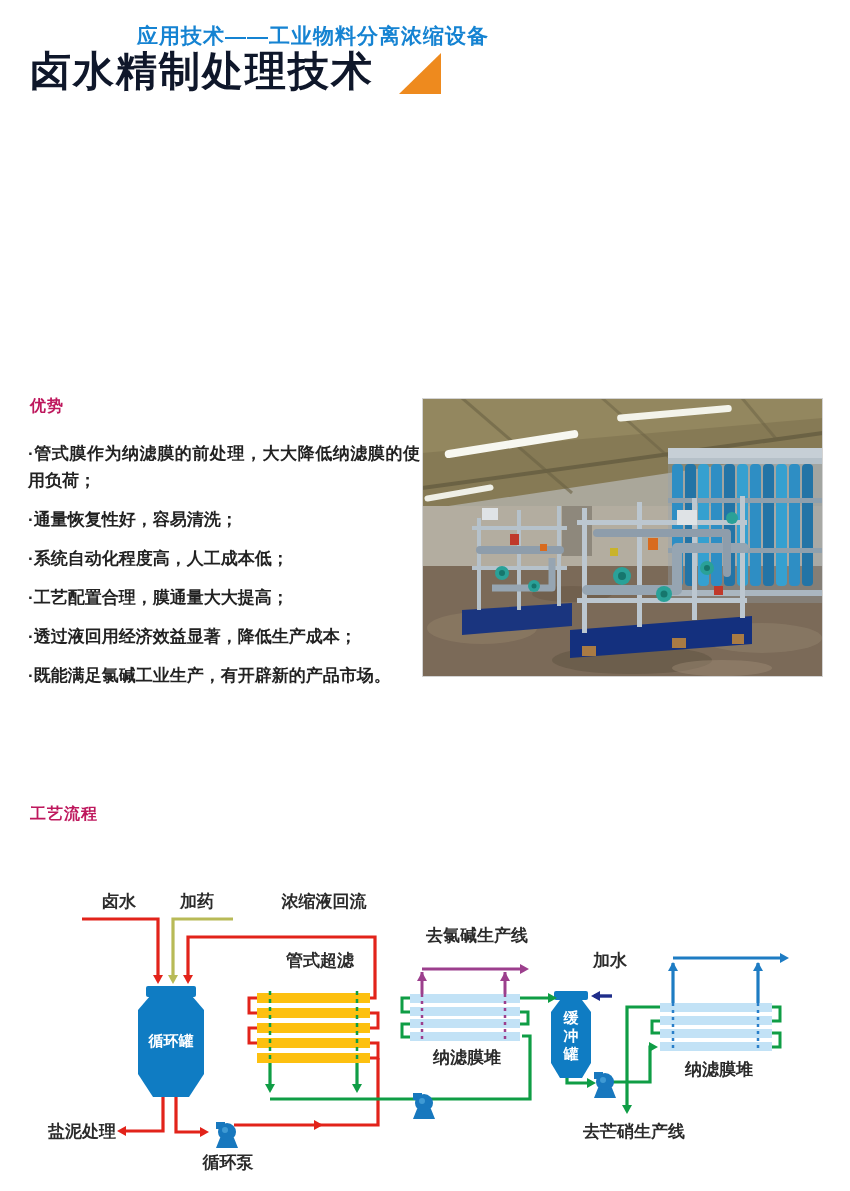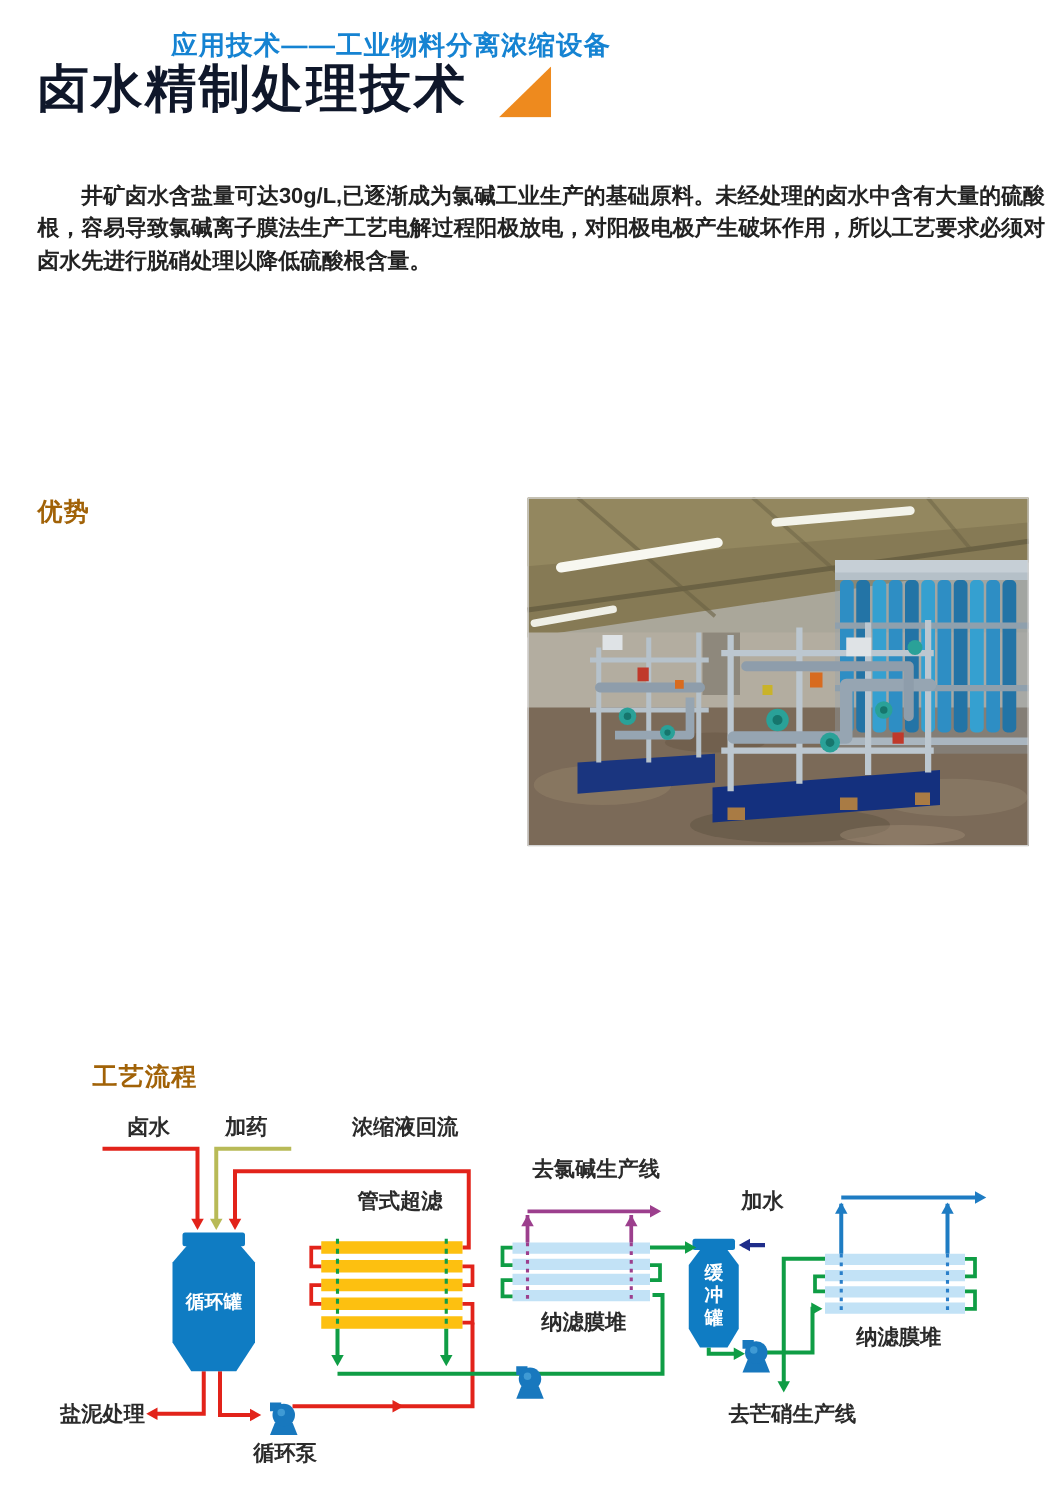--- a/index.html
+++ b/index.html
@@ -8,45 +8,52 @@
   .kicker{position:absolute;left:101px;top:22px;font-size:21px;font-weight:700;
           color:#1583d2;letter-spacing:1px;white-space:nowrap;margin-left:36px;}
   .title{position:absolute;left:30px;top:44px;font-size:41px;font-weight:800;
          color:#0f172a;letter-spacing:2px;white-space:nowrap;}
   .title-triangle{position:absolute;left:399px;top:53px;width:42px;height:41px;
          background:#ee8a1e;clip-path:polygon(0 100%,100% 100%,100% 0);}
   .body-par{position:absolute;left:30px;width:806px;font-size:17.5px;line-height:26px;
          color:#222;font-weight:600;text-align:justify;text-indent:2em;margin:0;}
   .p1{top:143px;}
   .p2{top:237px;}
-  .section-h{position:absolute;left:30px;font-size:20px;font-weight:700;color:#a16207;
+  .section-h{position:absolute;left:30px;font-size:16px;font-weight:700;color:#be185d;
          letter-spacing:1px;}
   .adv-h{top:396px;}
-  .flow-h{top:848px;margin-left:44px;}
+  .flow-h{top:804px;}
   .adv-list{position:absolute;left:28px;top:440px;width:392px;}
   .adv-item{font-size:17px;line-height:27px;font-weight:600;color:#222;margin:0 0 12px 0;
          text-align:justify;}
   .photo{position:absolute;left:422px;top:398px;width:401px;height:279px;}
   .diagram{position:absolute;left:0;top:860px;}
   svg text{font-family:"Liberation Sans","DejaVu Sans",sans-serif;}
   .flow-label{font-size:17px;font-weight:700;fill:#2b2b2b;}
   .tank-label{font-size:15px;font-weight:700;fill:#ffffff;}
 </style>
 </head>
 <body>
 
 <div class="page">
 
   <div class="kicker">应用技术——工业物料分离浓缩设备</div>
   <div class="title">卤水精制处理技术</div>
   <div class="title-triangle"></div>
 
-  <p class="body-par p1">井矿卤水含盐量可达30g/L,已逐渐成为氯碱工业生产的基础原料。未经处理的卤水中含有大量的硫酸根，容易导致氯碱离子膜法生产工艺电解过程阳极放电，对阳极电极产生破坏作用，所以工艺要求必须对卤水先进行脱硝处理以降低硫酸根含量。</p>
 
   <div class="section-h adv-h">优势</div>
+  <div class="adv-list">
+    <p class="adv-item">·管式膜作为纳滤膜的前处理，大大降低纳滤膜的使用负荷；</p>
+    <p class="adv-item">·通量恢复性好，容易清洗；</p>
+    <p class="adv-item">·系统自动化程度高，人工成本低；</p>
+    <p class="adv-item">·工艺配置合理，膜通量大大提高；</p>
+    <p class="adv-item">·透过液回用经济效益显著，降低生产成本；</p>
+    <p class="adv-item">·既能满足氯碱工业生产，有开辟新的产品市场。</p>
+  </div>
 
   <svg class="photo" viewBox="0 0 401 279">
     <rect x="0" y="0" width="401" height="279" fill="#aaa79a"></rect>
 
     <g>
       <polygon points="0,0 401,0 401,52 0,112" fill="#867a55"></polygon>
       <polygon points="0,0 401,0 401,20 0,55" fill="#93875f"></polygon>
       <line x1="0" y1="90" x2="401" y2="35" stroke="#6b6244" stroke-width="4"></line>
       <line x1="40" y1="0" x2="150" y2="95" stroke="#6b6244" stroke-width="3" opacity="0.6"></line>
       <line x1="180" y1="0" x2="250" y2="62" stroke="#6b6244" stroke-width="3" opacity="0.5"></line>

